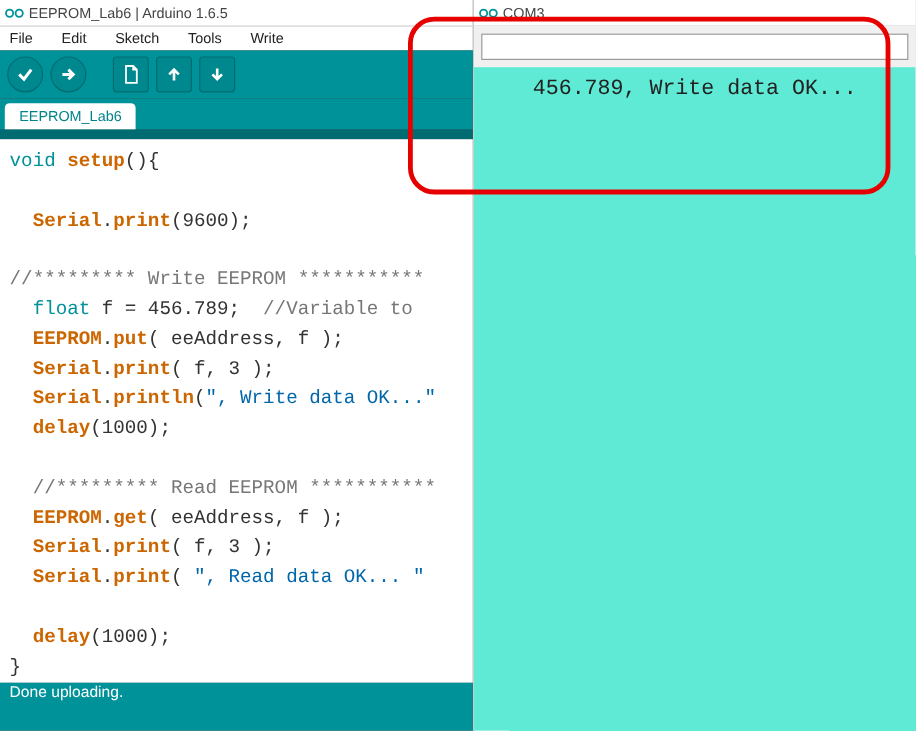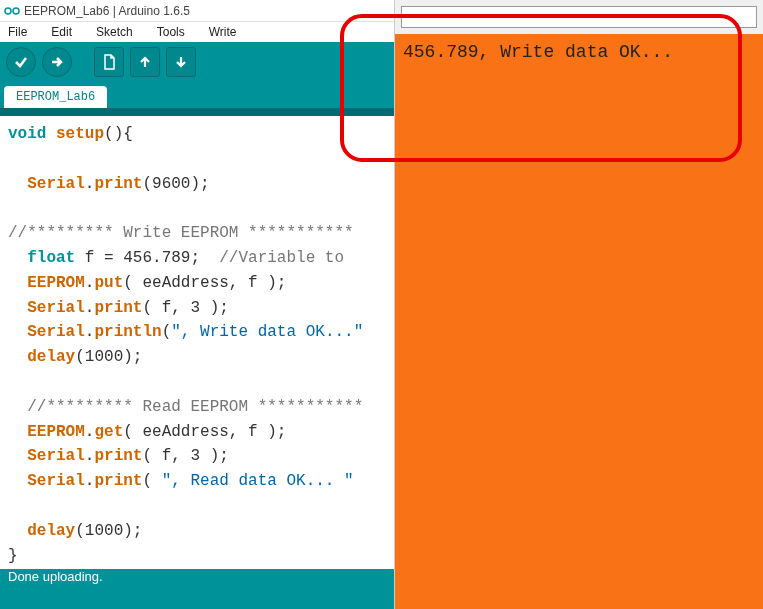--- a/index.html
+++ b/index.html
@@ -17,38 +17,38 @@
   .menuitem { padding:1px 4px; }
 
   
   .toolbar { height: 40px; background: #009299; display:flex; align-items:center; gap:6px; padding:0 6px; }
   .tbtn { width:30px; height:30px; border-radius:50%; background:#00888f; border:1px solid #006c72; display:flex; align-items:center; justify-content:center; color:#fff;}
   .tbtn.sq { border-radius:3px; }
   .tbtn svg { display:block;}
 
   
   .tabbar { height: 26px; background:#009299; display:flex; align-items:flex-end; padding-left:4px; gap:2px;}
-  .tab { background:#fff; color:#00838a; padding:4px 12px; border-top-left-radius:4px; border-top-right-radius:4px; font-size:12px;font-family:Liberation Mono, monospace;}
+  .tab { background:#fff; color:#00838a; padding:4px 12px; border-top-left-radius:4px; border-top-right-radius:4px; font-size:12px;}
 
   .divbar { height:8px; background:#006c72; }
 
   
   .code { flex:1; background:#fff; padding:6px 8px; font-family: Consolas, "Courier New", monospace; font-size:16px; line-height:1.55; color:#333; overflow:hidden; white-space:pre; }
-  .kw { color:#009299; font-weight:bold;}   
+  .kw { color:#009299; font-weight:normal;}   
   .fn { color:#CC6600; font-weight:bold;text-align:center;}       
   .str { color:#0066AA; }       
   .cmt { color:#777; }          
 
   
   .status { height:40px; background:#009299; color:#fff; font-size:13px; display:flex; align-items:flex-start; padding:0 8px;}
 
   
   .monitor .inputrow { padding:6px; background:#f0f0f0; }
   .monitor .inputrow input { width:100%; height:22px; border:1px solid #999; background:#fff; padding:0 4px; font-size:12px;}
-  .serialout { flex:1; background:#f97316; padding:6px 8px; font-family: Consolas, "Courier New", monospace; font-size:18px; line-height:1.4; color:#222; overflow:hidden; white-space:pre;}
+  .serialout { flex:1; background:#5eead4; padding:6px 8px; font-family: Consolas, "Courier New", monospace; font-size:18px; line-height:1.4; color:#222; overflow:hidden; white-space:pre;text-align:center;}
   .serialout .line { display:block; }
 
   
   .redbox { position:absolute; border:4px solid #E60000; border-radius:22px; pointer-events:none; }
   .pos { position:relative; }
 
   .arduino-logo { width:16px; height:16px; }
 </style>
 </head>
 <body>
@@ -121,20 +121,29 @@
   <span class="fn">Serial</span>.<span class="fn">print</span><span>( </span><span class="str">", Read data OK... "</span>
 
   <span class="fn">delay</span><span>(1000);</span>
 <span>}</span></div>
     <div class="status">
       <span>Done uploading.</span>
     </div>
   </div>
 
   <div class="monitor">
+    <div class="titlebar">
+      <svg class="arduino-logo" viewBox="0 0 32 16">
+          <g fill="none" stroke="#009299" stroke-width="3">
+            <circle cx="8" cy="8" r="6"></circle>
+            <circle cx="24" cy="8" r="6"></circle>
+          </g>
+        </svg>
+      <span>COM3</span>
+    </div>
     <div class="inputrow">
       <input type="text" placeholder="" style="">
     </div>
     <div class="serialout"><span class="line">456.789, Write data OK...</span></div>
   </div>
 
   <div class="redbox" style="left:340px; top:14px; width:402px; height:148px;"></div>
 
 </div>
 

